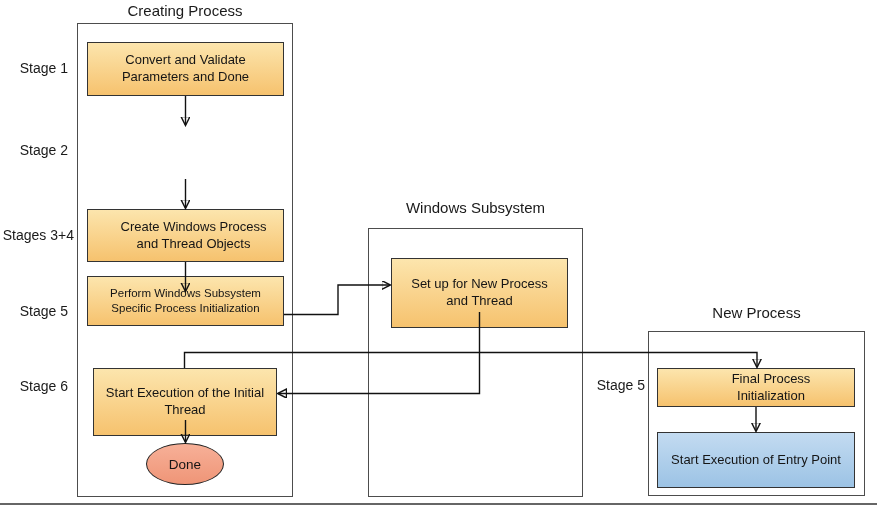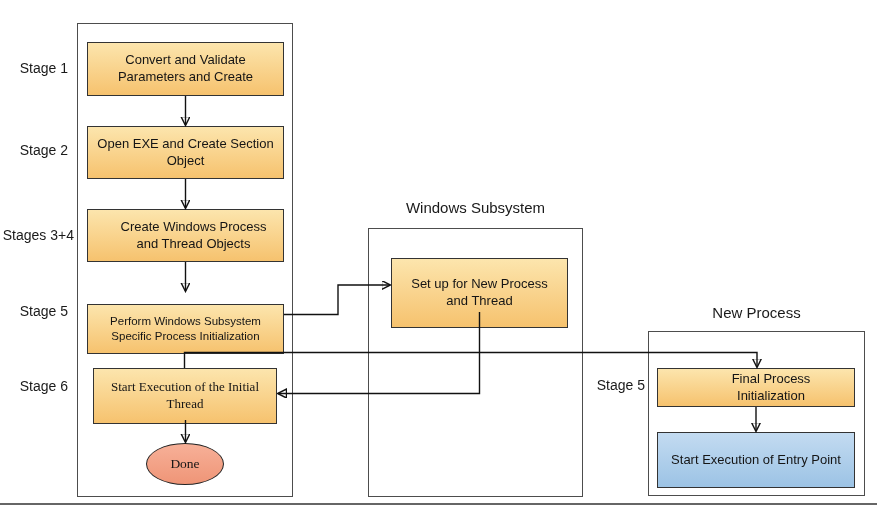--- a/index.html
+++ b/index.html
@@ -56,21 +56,20 @@
     position: absolute;
     display: flex;
     align-items: center;
     justify-content: center;
     font-size: 13.5px;
     color: #151515;
     border: 1.5px solid #222;
     border-radius: 50%;
     background: linear-gradient(to bottom, var(--terminator-top, #f7b098), var(--terminator-bottom, #ef9577));
     box-sizing: border-box;
-    font-family: Liberation Serif, serif;
   }
   #connector-layer {
     position: absolute;
     left: 0; top: 0;
     width: 877px; height: 506px;
     pointer-events: none;
   }
   #connector-layer path, #connector-layer line {
     fill: none;
     stroke: var(--connector, #111);
@@ -83,35 +82,35 @@
 </style>
 </head>
 <body>
 
 <div id="canvas">
 
   <div class="container-box" style="left:77px; top:23px; width:216px; height:474px;"></div>
   <div class="container-box" style="left:368px; top:228px; width:215px; height:269px;"></div>
   <div class="container-box" style="left:648px; top:331px; width:217px; height:165px;"></div>
 
+  <div class="group-title" style="left:77px; top:2px; width:216px;">Creating Process</div>
   <div class="group-title" style="left:368px; top:199px; width:215px;">Windows Subsystem</div>
   <div class="group-title" style="left:648px; top:304px; width:217px;">New Process</div>
 
   <div class="stage-label" style="left:-6px; top:60px; width:74px;">Stage 1</div>
   <div class="stage-label" style="left:-6px; top:142px; width:74px;">Stage 2</div>
   <div class="stage-label" style="left:-10px; top:227px; width:84px;">Stages 3+4</div>
   <div class="stage-label" style="left:-6px; top:303px; width:74px;">Stage 5</div>
   <div class="stage-label" style="left:-6px; top:378px; width:74px;">Stage 6</div>
   <div class="stage-label" style="left:578px; top:377px; width:67px;">Stage 5</div>
 
-  <div class="process-box" style="left:87px; top:42px; width:197px; height:54px;">Convert and Validate Parameters and Create</div>
-  <div class="process-box" style="left:87px; top:126px; width:197px; height:53px;">Open EXE and Create Section Object</div>
+  <div class="process-box" style="left:87px; top:42px; width:197px; height:54px;">Convert and Validate Parameters and Done</div>
   <div class="process-box" style="left:87px; top:209px; width:197px; height:53px;padding-left:24px;">Create Windows Process and Thread Objects</div>
-  <div class="process-box small-text" style="left:87px; top:304px; width:197px; height:50px;">Perform Windows Subsystem Specific Process Initialization</div>
-  <div class="process-box" style="left:93px; top:368px; width:184px; height:56px;font-family:Liberation Serif, serif;">Start Execution of the Initial Thread</div>
+  <div class="process-box small-text" style="left:87px; top:276px; width:197px; height:50px;">Perform Windows Subsystem Specific Process Initialization</div>
+  <div class="process-box" style="left:93px; top:368px; width:184px; height:68px;">Start Execution of the Initial Thread</div>
 
   <div class="terminator" style="left:146px; top:443px; width:78px; height:42px;">Done</div>
 
   <div class="process-box" style="left:391px; top:258px; width:177px; height:70px;">Set up for New Process and Thread</div>
 
   <div class="process-box" style="left:657px; top:368px; width:198px; height:39px;padding-left:38px;">Final Process Initialization</div>
   <div class="process-box entry-box" style="left:657px; top:432px; width:198px; height:56px;">Start Execution of Entry Point</div>
 
   <svg id="connector-layer" viewBox="0 0 877 506" xmlns="http://www.w3.org/2000/svg">
     <defs>

